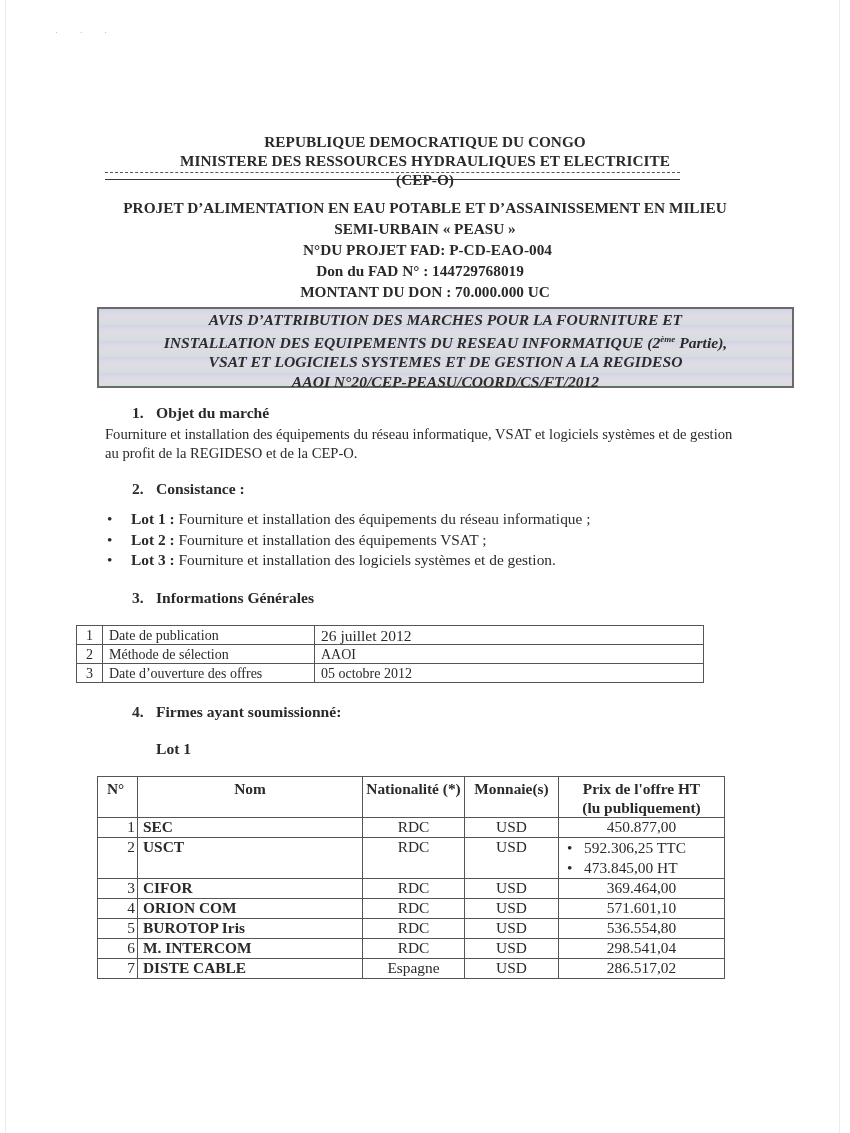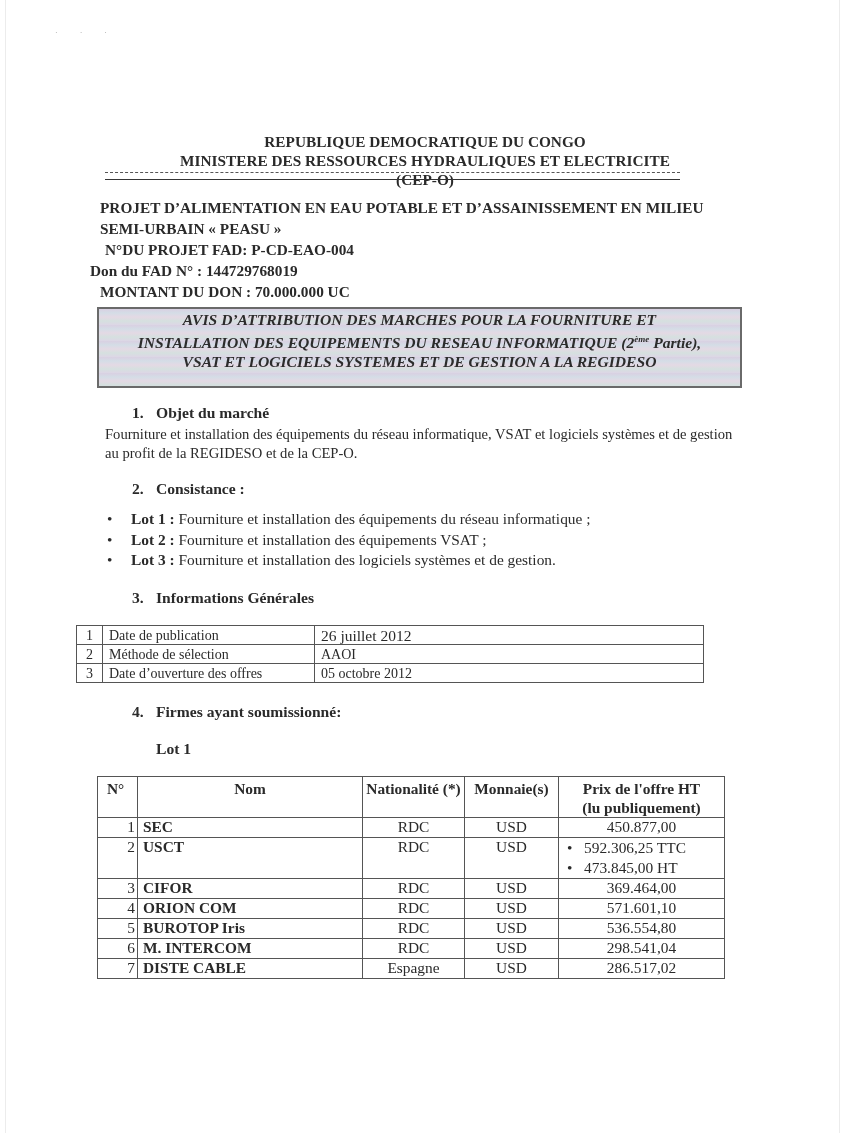--- a/index.html
+++ b/index.html
@@ -10,27 +10,27 @@
   .scan-line.left { left: 5px; }
   .scan-line.right { left: 839px; }
   .specks { position: absolute; left: 55px; top: 28px; font-size: 8px; color: #9a9a9a; letter-spacing: 10px; }
 
   .header { position: absolute; left: 100px; top: 94px; width: 650px; text-align: center;
             font-weight: bold; font-size: 15.3px; line-height: 19px; margin-top: 38px; }
   .rule { position: absolute; left: 105px; width: 575px; }
   .rule.dashed { top: 172px; border-top: 1px dashed #555; }
   .rule.solid { top: 179px; border-top: 1.5px solid #333; }
 
-  .project { position: absolute; left: 100px; top: 197px; width: 650px; 
+  .project { position: absolute; left: 100px; top: 197px; width: 650px; text-align: center;
              font-weight: bold; font-size: 15.3px; line-height: 21px; }
   .project .l3 { display: block; margin-left: 5px; }
   .project .l4 { display: block; margin-left: -10px; }
   .project .l5 { display: block; margin-left: 0px; }
 
-  .banner { position: absolute; left: 97px; top: 307px; width: 645px; height: 81px;
+  .banner { position: absolute; left: 97px; top: 307px; width: 697px; height: 81px;
             border: 2px solid #6a6a6a;
             background: repeating-linear-gradient(180deg, #d9d0e2 0px, #d4dde6 4px, #e4d9e4 8px, #d5e0df 12px, #ddd6e6 16px);
             text-align: center; font-style: italic; font-weight: bold; font-size: 15.6px;
             line-height: 19.5px; padding-top: 1px; color: #2c2c2c; }
   .banner sup { font-size: 9px; }
 
   .section-title { position: absolute; font-weight: bold; font-size: 15.6px; }
   .section-title .num { display: inline-block; width: 24px; }
   .para { position: absolute; left: 105px; top: 425px; width: 640px; font-size: 14.6px; line-height: 19px; }
 
@@ -85,20 +85,21 @@
   <span style="display:block">SEMI-URBAIN « PEASU »</span>
   <span class="l3">N°DU PROJET FAD: P-CD-EAO-004</span>
   <span class="l4">Don du FAD N° : 144729768019</span>
   <span class="l5">MONTANT DU DON : 70.000.000 UC</span>
 </div>
 
 <div class="banner">
   <div>AVIS D’ATTRIBUTION DES MARCHES POUR LA FOURNITURE ET</div>
   <div><span>INSTALLATION DES EQUIPEMENTS DU RESEAU INFORMATIQUE (2</span><sup>ème</sup><span> Partie),</span></div>
   <div>VSAT ET LOGICIELS SYSTEMES ET DE GESTION A LA REGIDESO</div>
+  <div>AAOI N°20/CEP-PEASU/COORD/CS/FT/2012</div>
 </div>
 
 <div class="section-title" style="left:132px; top:404px;">
   <span class="num">1.</span><span>Objet du marché</span>
 </div>
 <div class="para">Fourniture et installation des équipements du réseau informatique, VSAT et logiciels systèmes et de gestion au profit de la REGIDESO et de la CEP-O.</div>
 
 <div class="section-title" style="left:132px; top:480px;">
   <span class="num">2.</span><span>Consistance :</span>
 </div>

